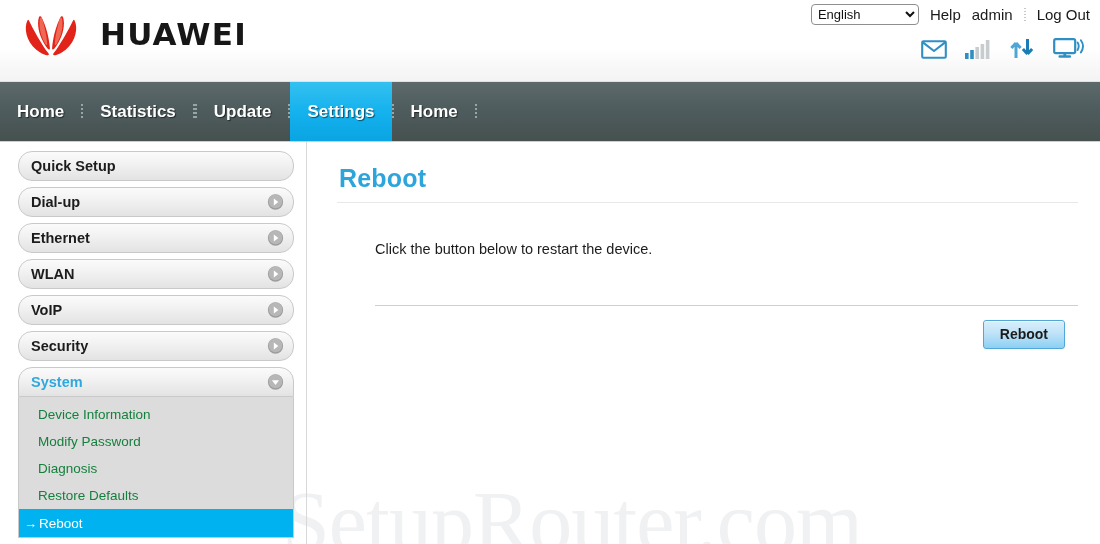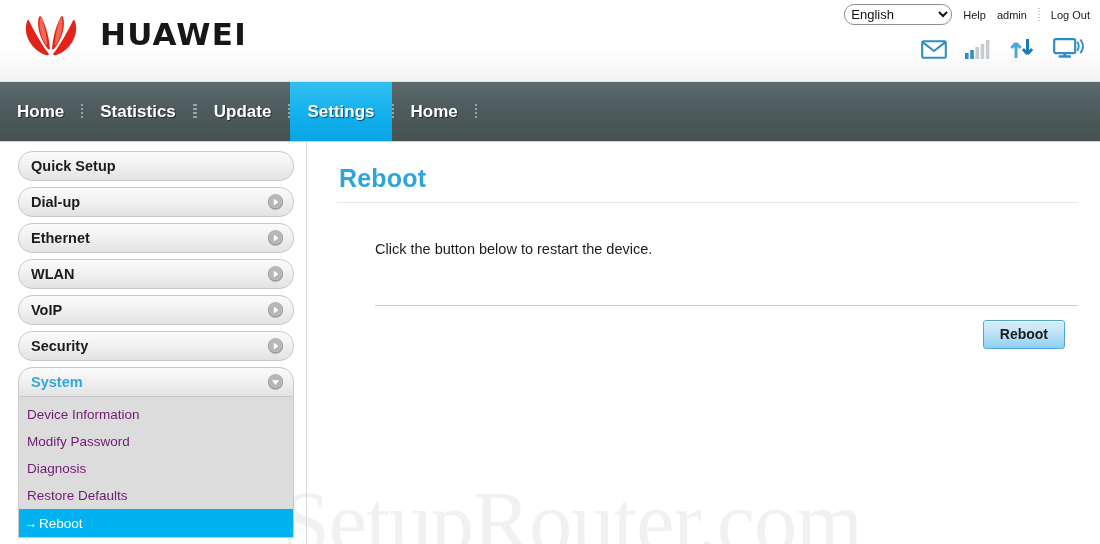--- a/index.html
+++ b/index.html
@@ -48,27 +48,27 @@
   }
   #lang-select {
     font-family: "Liberation Sans", sans-serif;
     font-size: 13px;
     height: 21px;
     width: 108px;
     padding: 1px 2px;
     border: 1px solid #8f8f8f;
     background: #ffffff;
     color: #111;
-    border-radius: 10px;
+    border-radius: 4px;
   }
   .top-link {
     margin-left: 11px;
     color: #1a1a1a;
     text-decoration: none;
-    font-size: 11px;
+    font-size: 15px;
     white-space: nowrap;
   }
   .dotsep {
     display: inline-block;
     width: 2px; height: 13px;
     margin-left: 11px;
     background-image: linear-gradient(to bottom, #c8c8c8 50%, transparent 50%);
     background-size: 2px 3px;
   }
 
@@ -154,23 +154,23 @@
   }
   .submenu {
     border: 1px solid #c9c9c9;
     border-top: none;
     background: #dcdcdc;
     padding: 4px 0 0 0;
   }
   .submenu-item {
     height: 27px;
     display: flex; align-items: center;
-    padding-left: 8px;
+    padding-left: 19px;
     font-size: 13.5px;
-    color: #701a75;
+    color: #15803d;
     cursor: pointer;
   }
   .submenu-item.selected {
     background: #00b3f0;
     color: #ffffff;
     padding-left: 5px;
     height: 28px;
   }
   .submenu-item .arrow {
     margin-right: 2px;

